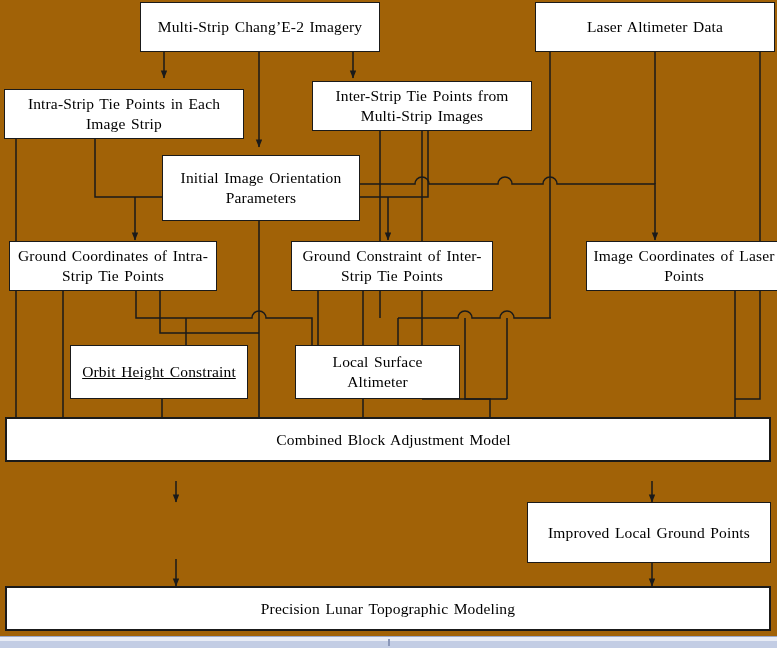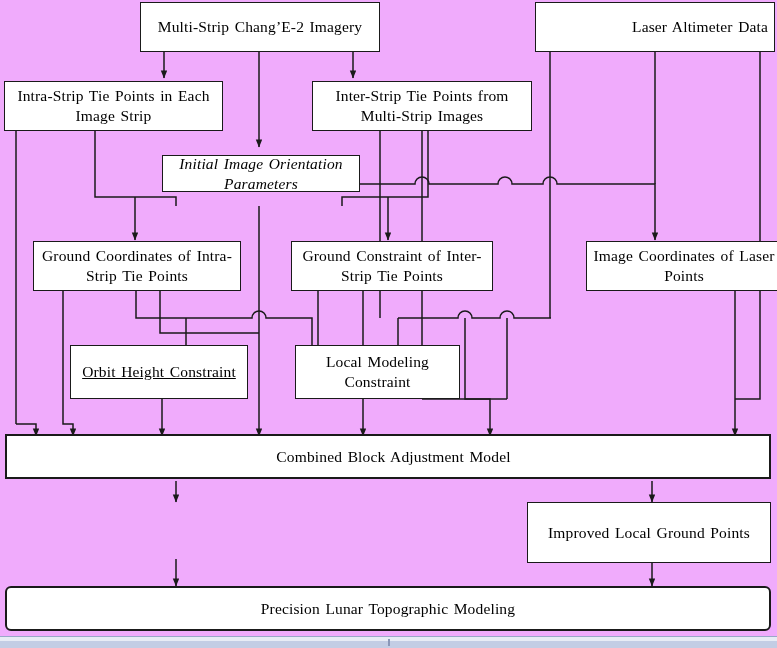--- a/index.html
+++ b/index.html
@@ -4,21 +4,21 @@
 <style>
   html, body {
     margin: 0;
     padding: 0;
     background: #ffffff;
   }
   #page {
     position: relative;
     width: 777px;
     height: 648px;
-    background: #f0abfc;
+    background: #a16207;
     font-family: "Liberation Serif", "DejaVu Serif", serif;
     overflow: hidden;
   }
   svg.flow {
     position: absolute;
     left: 0;
     top: 0;
     width: 777px;
     height: 648px;
   }
@@ -158,66 +158,66 @@
 
       <path d="M652,563 L652,586" marker-end="url(#arrowhead)"></path>
 
     </g>
   </svg>
 
   <div class="node-box" style="left:140px; top:2px; width:240px; height:50px;">
     <span class="node-label">Multi-Strip Chang’E-2 Imagery</span>
   </div>
 
-  <div class="node-box" style="left:535px; top:2px; width:240px; height:50px;text-align:right;">
+  <div class="node-box" style="left:535px; top:2px; width:240px; height:50px;">
     <span class="node-label">Laser Altimeter Data</span>
   </div>
 
-  <div class="node-box" style="left:4px; top:81px; width:219px; height:50px;">
+  <div class="node-box" style="left:4px; top:89px; width:240px; height:50px;">
     <span class="node-label">Intra-Strip Tie Points in Each Image Strip</span>
   </div>
 
   <div class="node-box" style="left:312px; top:81px; width:220px; height:50px;justify-content:center;">
     <span class="node-label">Inter-Strip Tie Points from Multi-Strip Images</span>
   </div>
 
-  <div class="node-box" style="left:162px; top:155px; width:198px; height:37px;font-style:italic;">
+  <div class="node-box" style="left:162px; top:155px; width:198px; height:66px;">
     <span class="node-label">Initial Image Orientation Parameters</span>
   </div>
 
-  <div class="node-box" style="left:33px; top:241px; width:208px; height:50px;">
+  <div class="node-box" style="left:9px; top:241px; width:208px; height:50px;">
     <span class="node-label">Ground Coordinates of Intra-Strip Tie Points</span>
   </div>
 
   <div class="node-box" style="left:291px; top:241px; width:202px; height:50px;">
     <span class="node-label">Ground Constraint of Inter-Strip Tie Points</span>
   </div>
 
   <div class="node-box" style="left:586px; top:241px; width:196px; height:50px;">
     <span class="node-label">Image Coordinates of Laser Points</span>
   </div>
 
   <div class="node-box" style="left:70px; top:345px; width:178px; height:54px;text-decoration:underline;">
     <span class="node-label">Orbit Height Constraint</span>
   </div>
 
   <div class="node-box" style="left:295px; top:345px; width:165px; height:54px;">
-    <span class="node-label">Local Modeling Constraint</span>
-  </div>
-
-  <div class="node-box heavy" style="left:5px; top:434px; width:766px; height:45px;padding-left:17px;">
+    <span class="node-label">Local Surface Altimeter</span>
+  </div>
+
+  <div class="node-box heavy" style="left:5px; top:417px; width:766px; height:45px;padding-left:17px;">
     <span class="node-label">Combined Block Adjustment Model</span>
   </div>
 
 
   <div class="node-box" style="left:527px; top:502px; width:244px; height:61px;">
     <span class="node-label">Improved Local Ground Points</span>
   </div>
 
-  <div class="node-box heavy" style="left:5px; top:586px; width:766px; height:45px;border-radius:6px;">
+  <div class="node-box heavy" style="left:5px; top:586px; width:766px; height:45px;">
     <span class="node-label">Precision Lunar Topographic Modeling</span>
   </div>
 
   <div class="bottom-strip">
     <div class="bottom-strip-inner"></div>
     <div class="strip-tick"></div>
   </div>
 
 </div>
 

